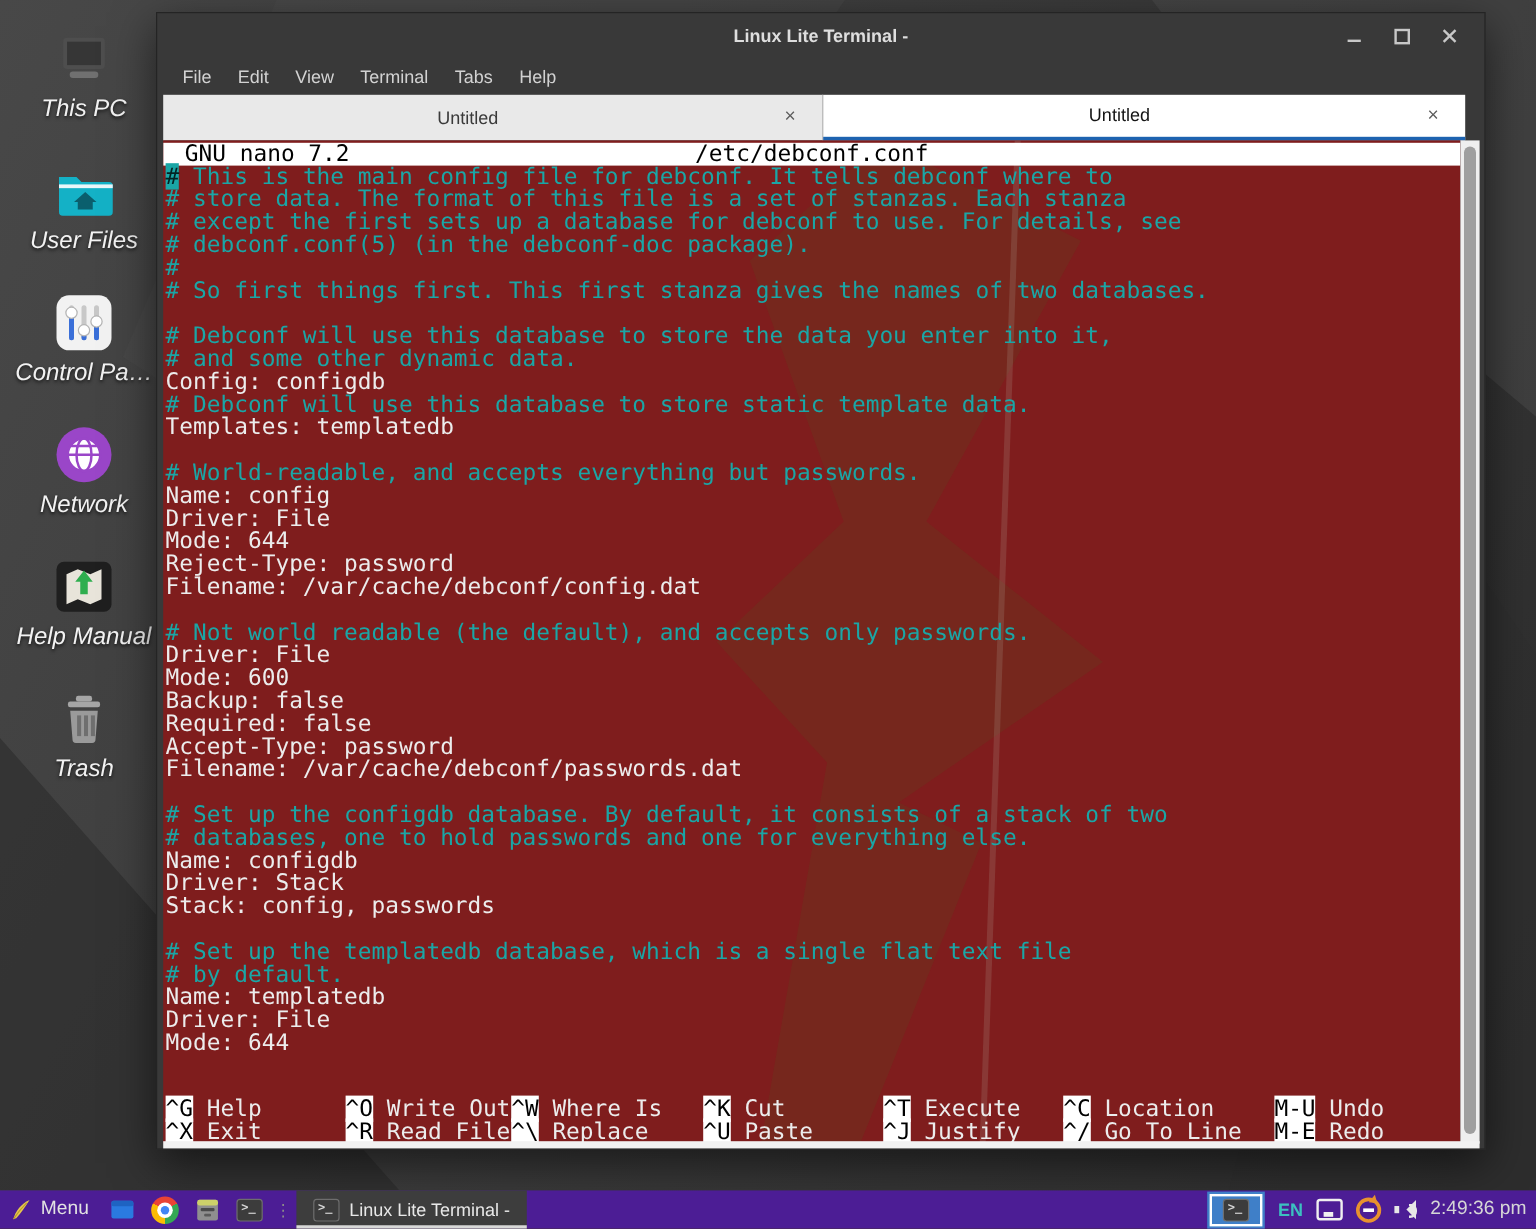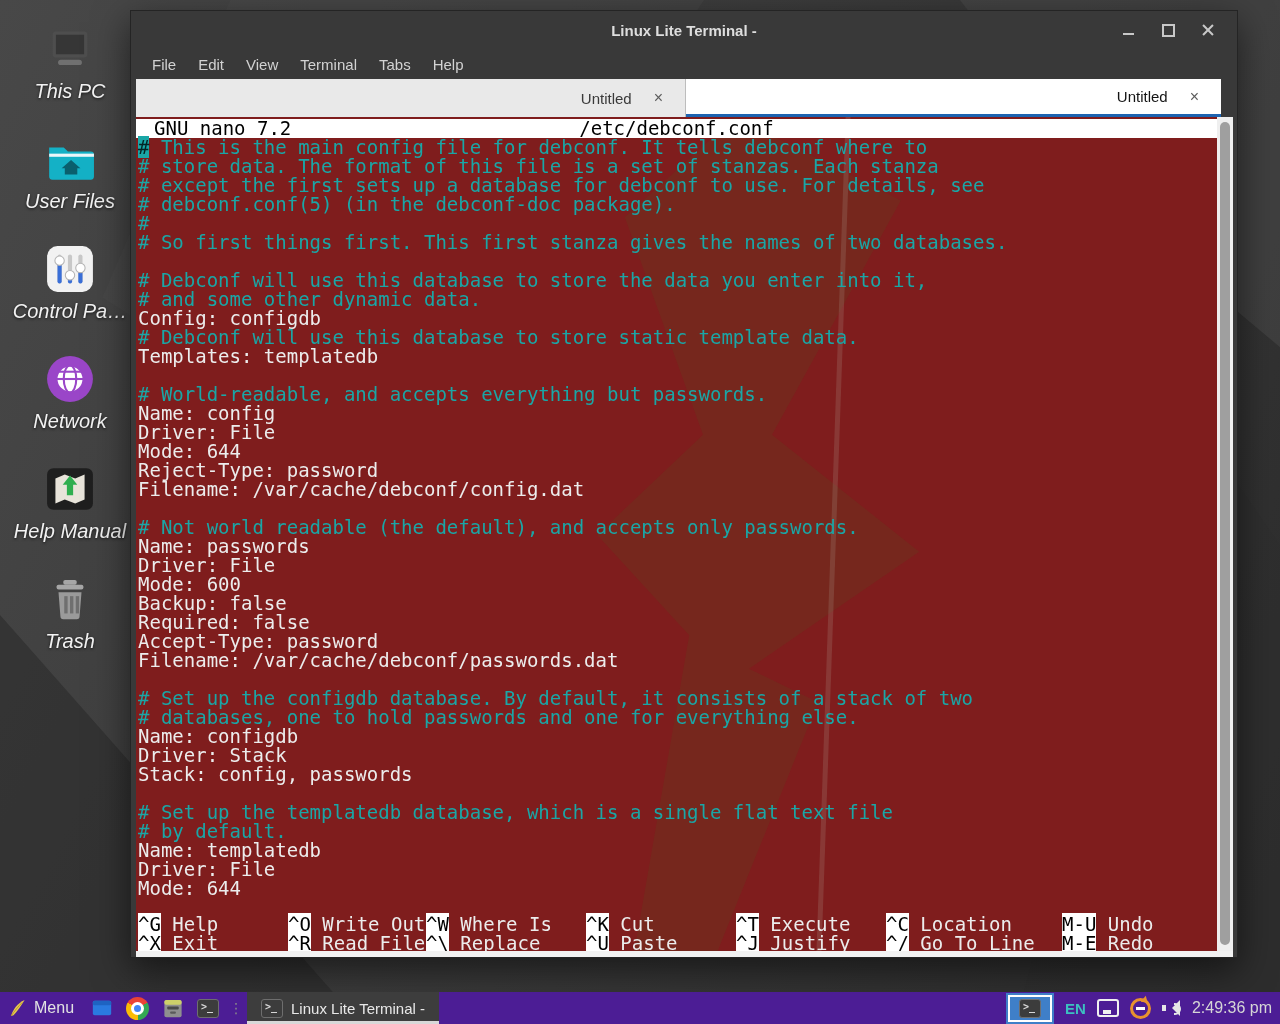--- a/index.html
+++ b/index.html
@@ -35,21 +35,21 @@
   .wc.close i{position:absolute;width:14px;height:2px;background:#c8c8c8;}
   .wc.close .x1{transform:rotate(45deg);} .wc.close .x2{transform:rotate(-45deg);}
 
   .menubar{height:30px;display:flex;align-items:center;padding-left:10px;}
   .menu-item{color:#d2d2d2;font-size:15px;padding:0 11px;cursor:pointer;}
 
   .tabbar{height:38px;display:flex;margin:0 0 0 5px;width:1085px;}
   .tab{display:flex;align-items:center;font-size:15px;box-sizing:border-box;cursor:pointer;}
   .tab.inactive{width:550px;background:#e9e9e9;color:#3a3a3a;border-right:1px solid #bdbdbd;}
   .tab.active{width:535px;background:#ffffff;color:#141414;border-bottom:3px solid #1d63b0;}
-  .tab-label{flex:1;text-align:right;padding-left:12px;}
+  .tab-label{flex:1;text-align:center;padding-left:12px;}
   .tab-close{padding:0 22px;color:#5c5c5c;font-size:16px;}
 
   
   .terminal{position:absolute;left:5px;top:106px;width:1081px;height:836px;
     background:#7f1d1d;overflow:hidden;
     font-family:"DejaVu Sans Mono",monospace;font-size:19px;line-height:19px;color:#ececec;}
   .wm{pointer-events:none;}
   .wm1{position:absolute;left:360px;top:0;width:460px;height:100%;background:#4b5d1e;opacity:.16;
     clip-path:polygon(52% 0,88% 10%,60% 38%,92% 52%,55% 66%,70% 70%,48% 100%,30% 100%,42% 62%,22% 50%,45% 38%,28% 12%);}
   .wm2{position:absolute;left:695px;top:0;width:5px;height:100%;background:#b9b9a9;opacity:.18;transform:skewX(-2deg);}
@@ -248,21 +248,20 @@
         <div class="line plain">Templates: templatedb</div>
         <div class="line plain"> </div>
         <div class="line comment"># World-readable, and accepts everything but passwords.</div>
         <div class="line plain">Name: config</div>
         <div class="line plain">Driver: File</div>
         <div class="line plain">Mode: 644</div>
         <div class="line plain">Reject-Type: password</div>
         <div class="line plain">Filename: /var/cache/debconf/config.dat</div>
         <div class="line plain"> </div>
         <div class="line comment"># Not world readable (the default), and accepts only passwords.</div>
-        <div class="line plain">Name: passwords</div>
         <div class="line plain">Driver: File</div>
         <div class="line plain">Mode: 600</div>
         <div class="line plain">Backup: false</div>
         <div class="line plain">Required: false</div>
         <div class="line plain">Accept-Type: password</div>
         <div class="line plain">Filename: /var/cache/debconf/passwords.dat</div>
         <div class="line plain"> </div>
         <div class="line comment"># Set up the configdb database. By default, it consists of a stack of two</div>
         <div class="line comment"># databases, one to hold passwords and one for everything else.</div>
         <div class="line plain">Name: configdb</div>

